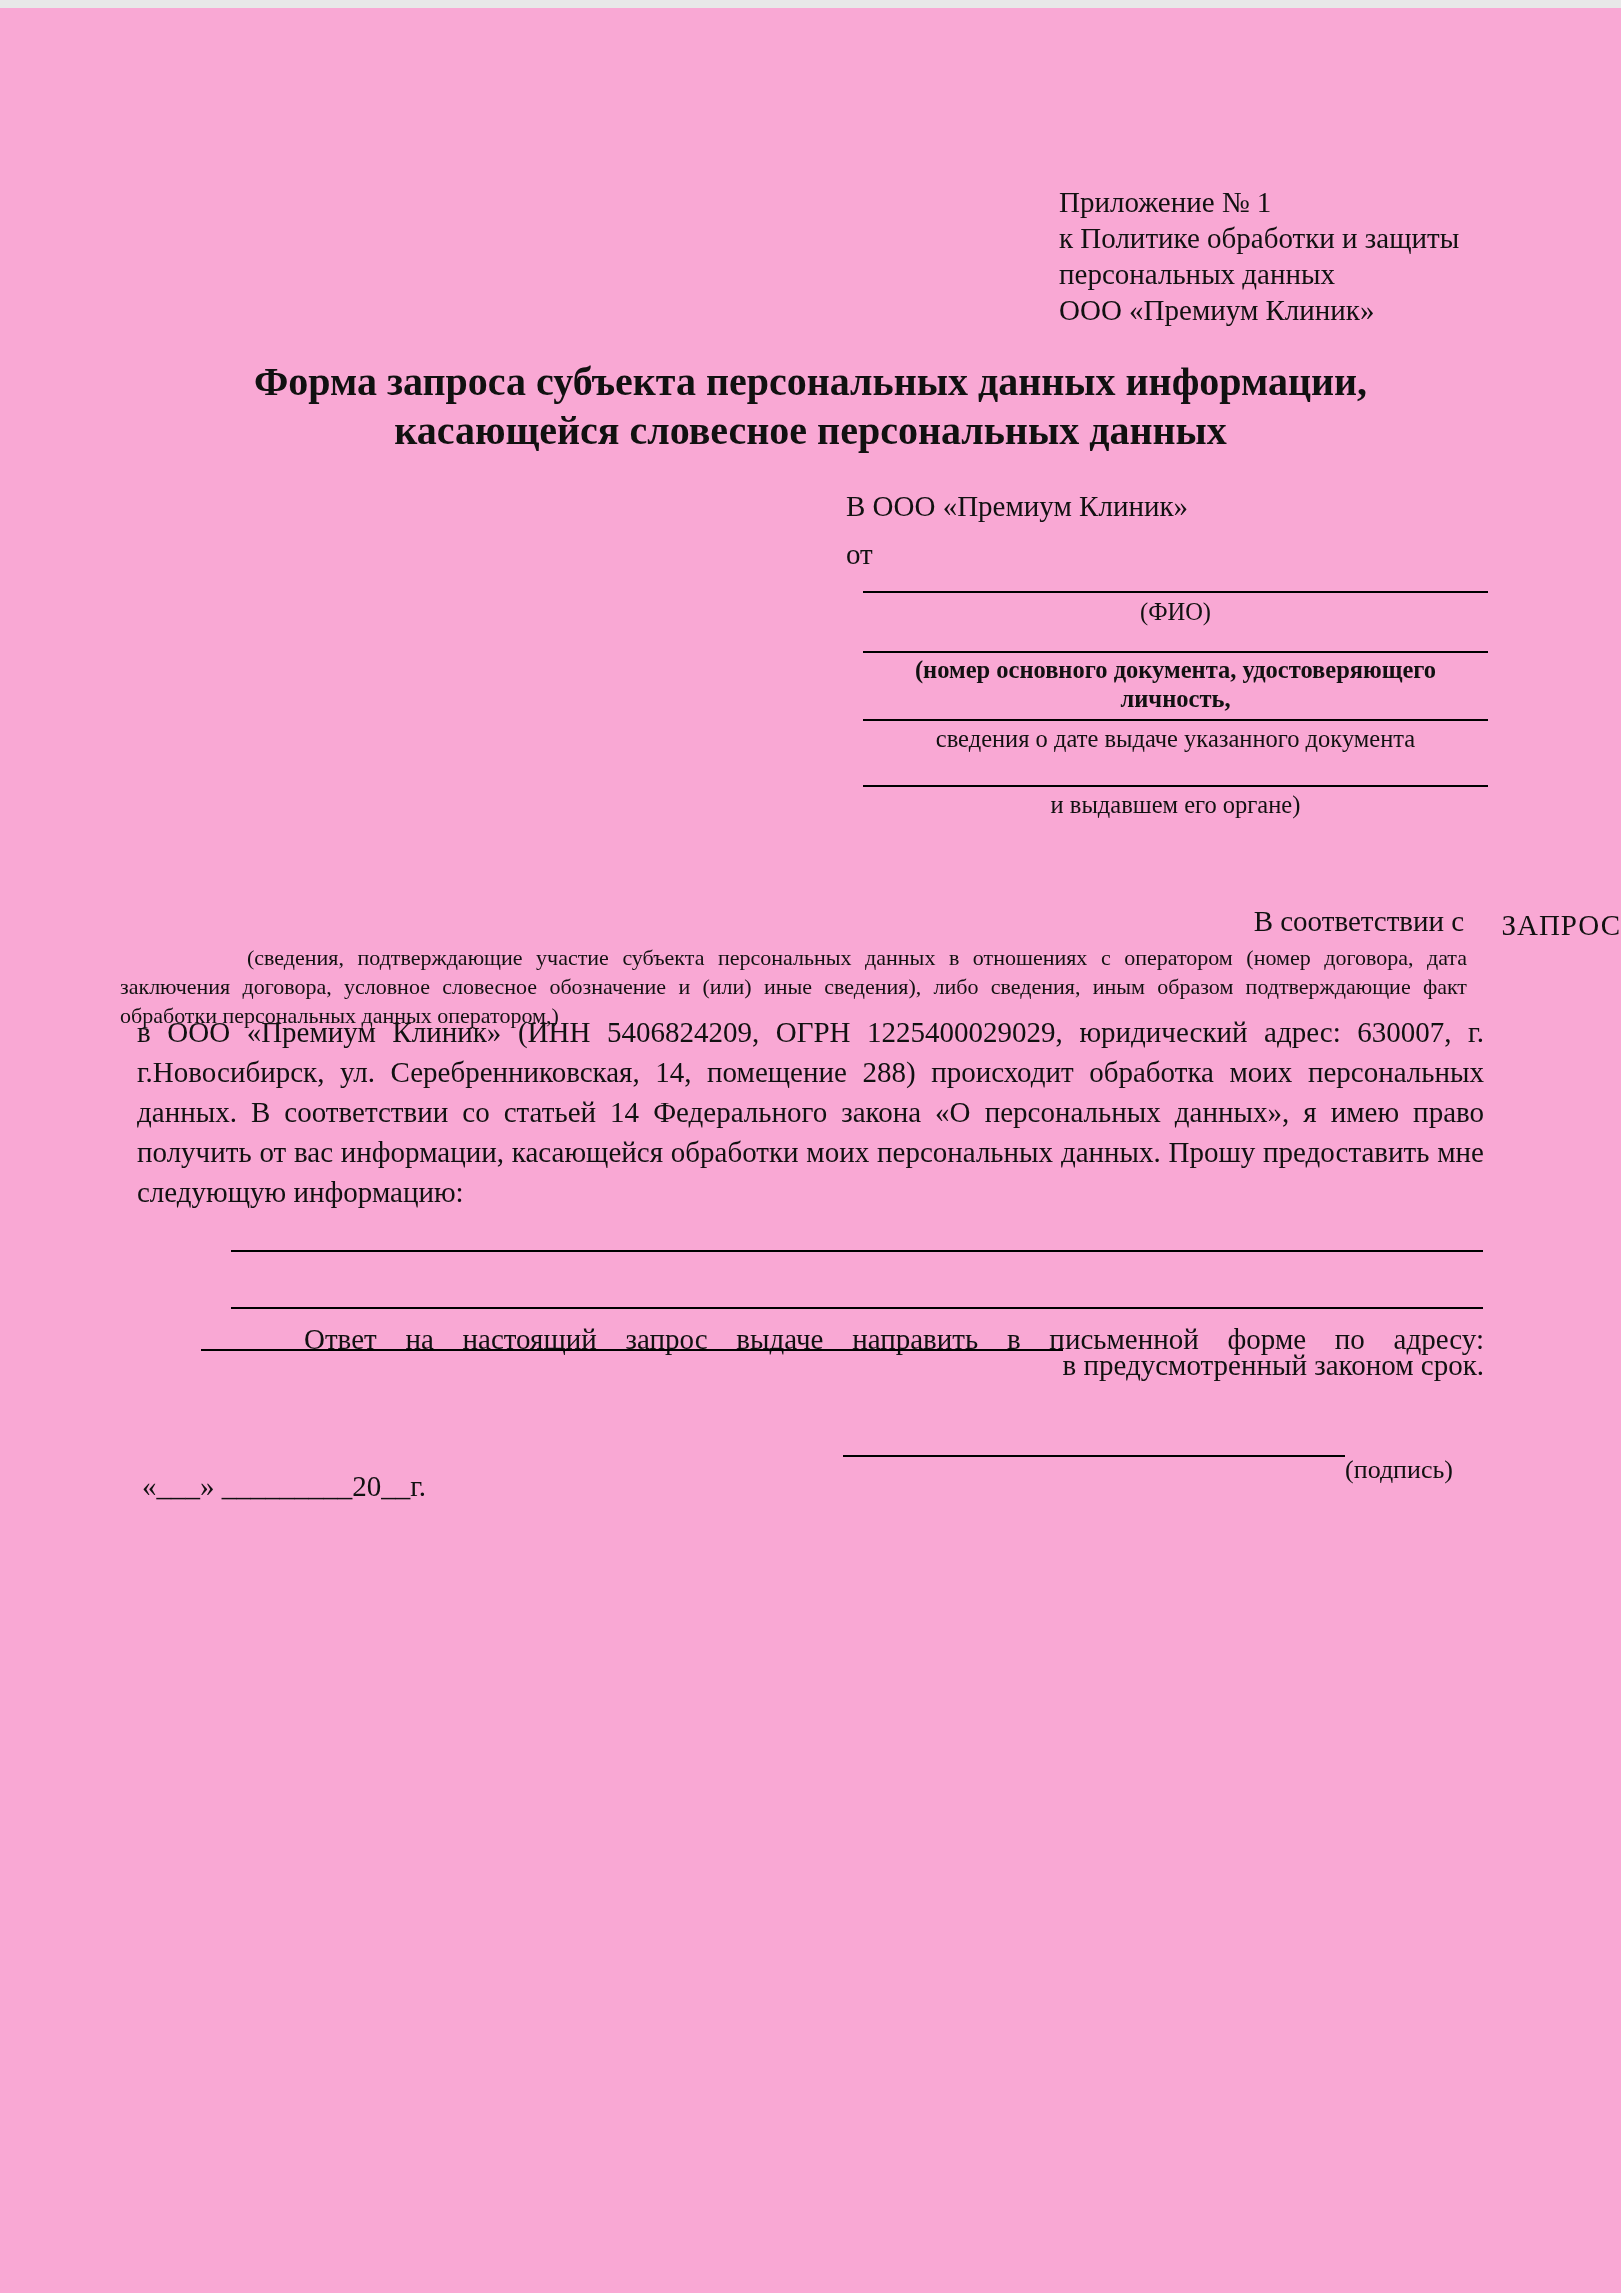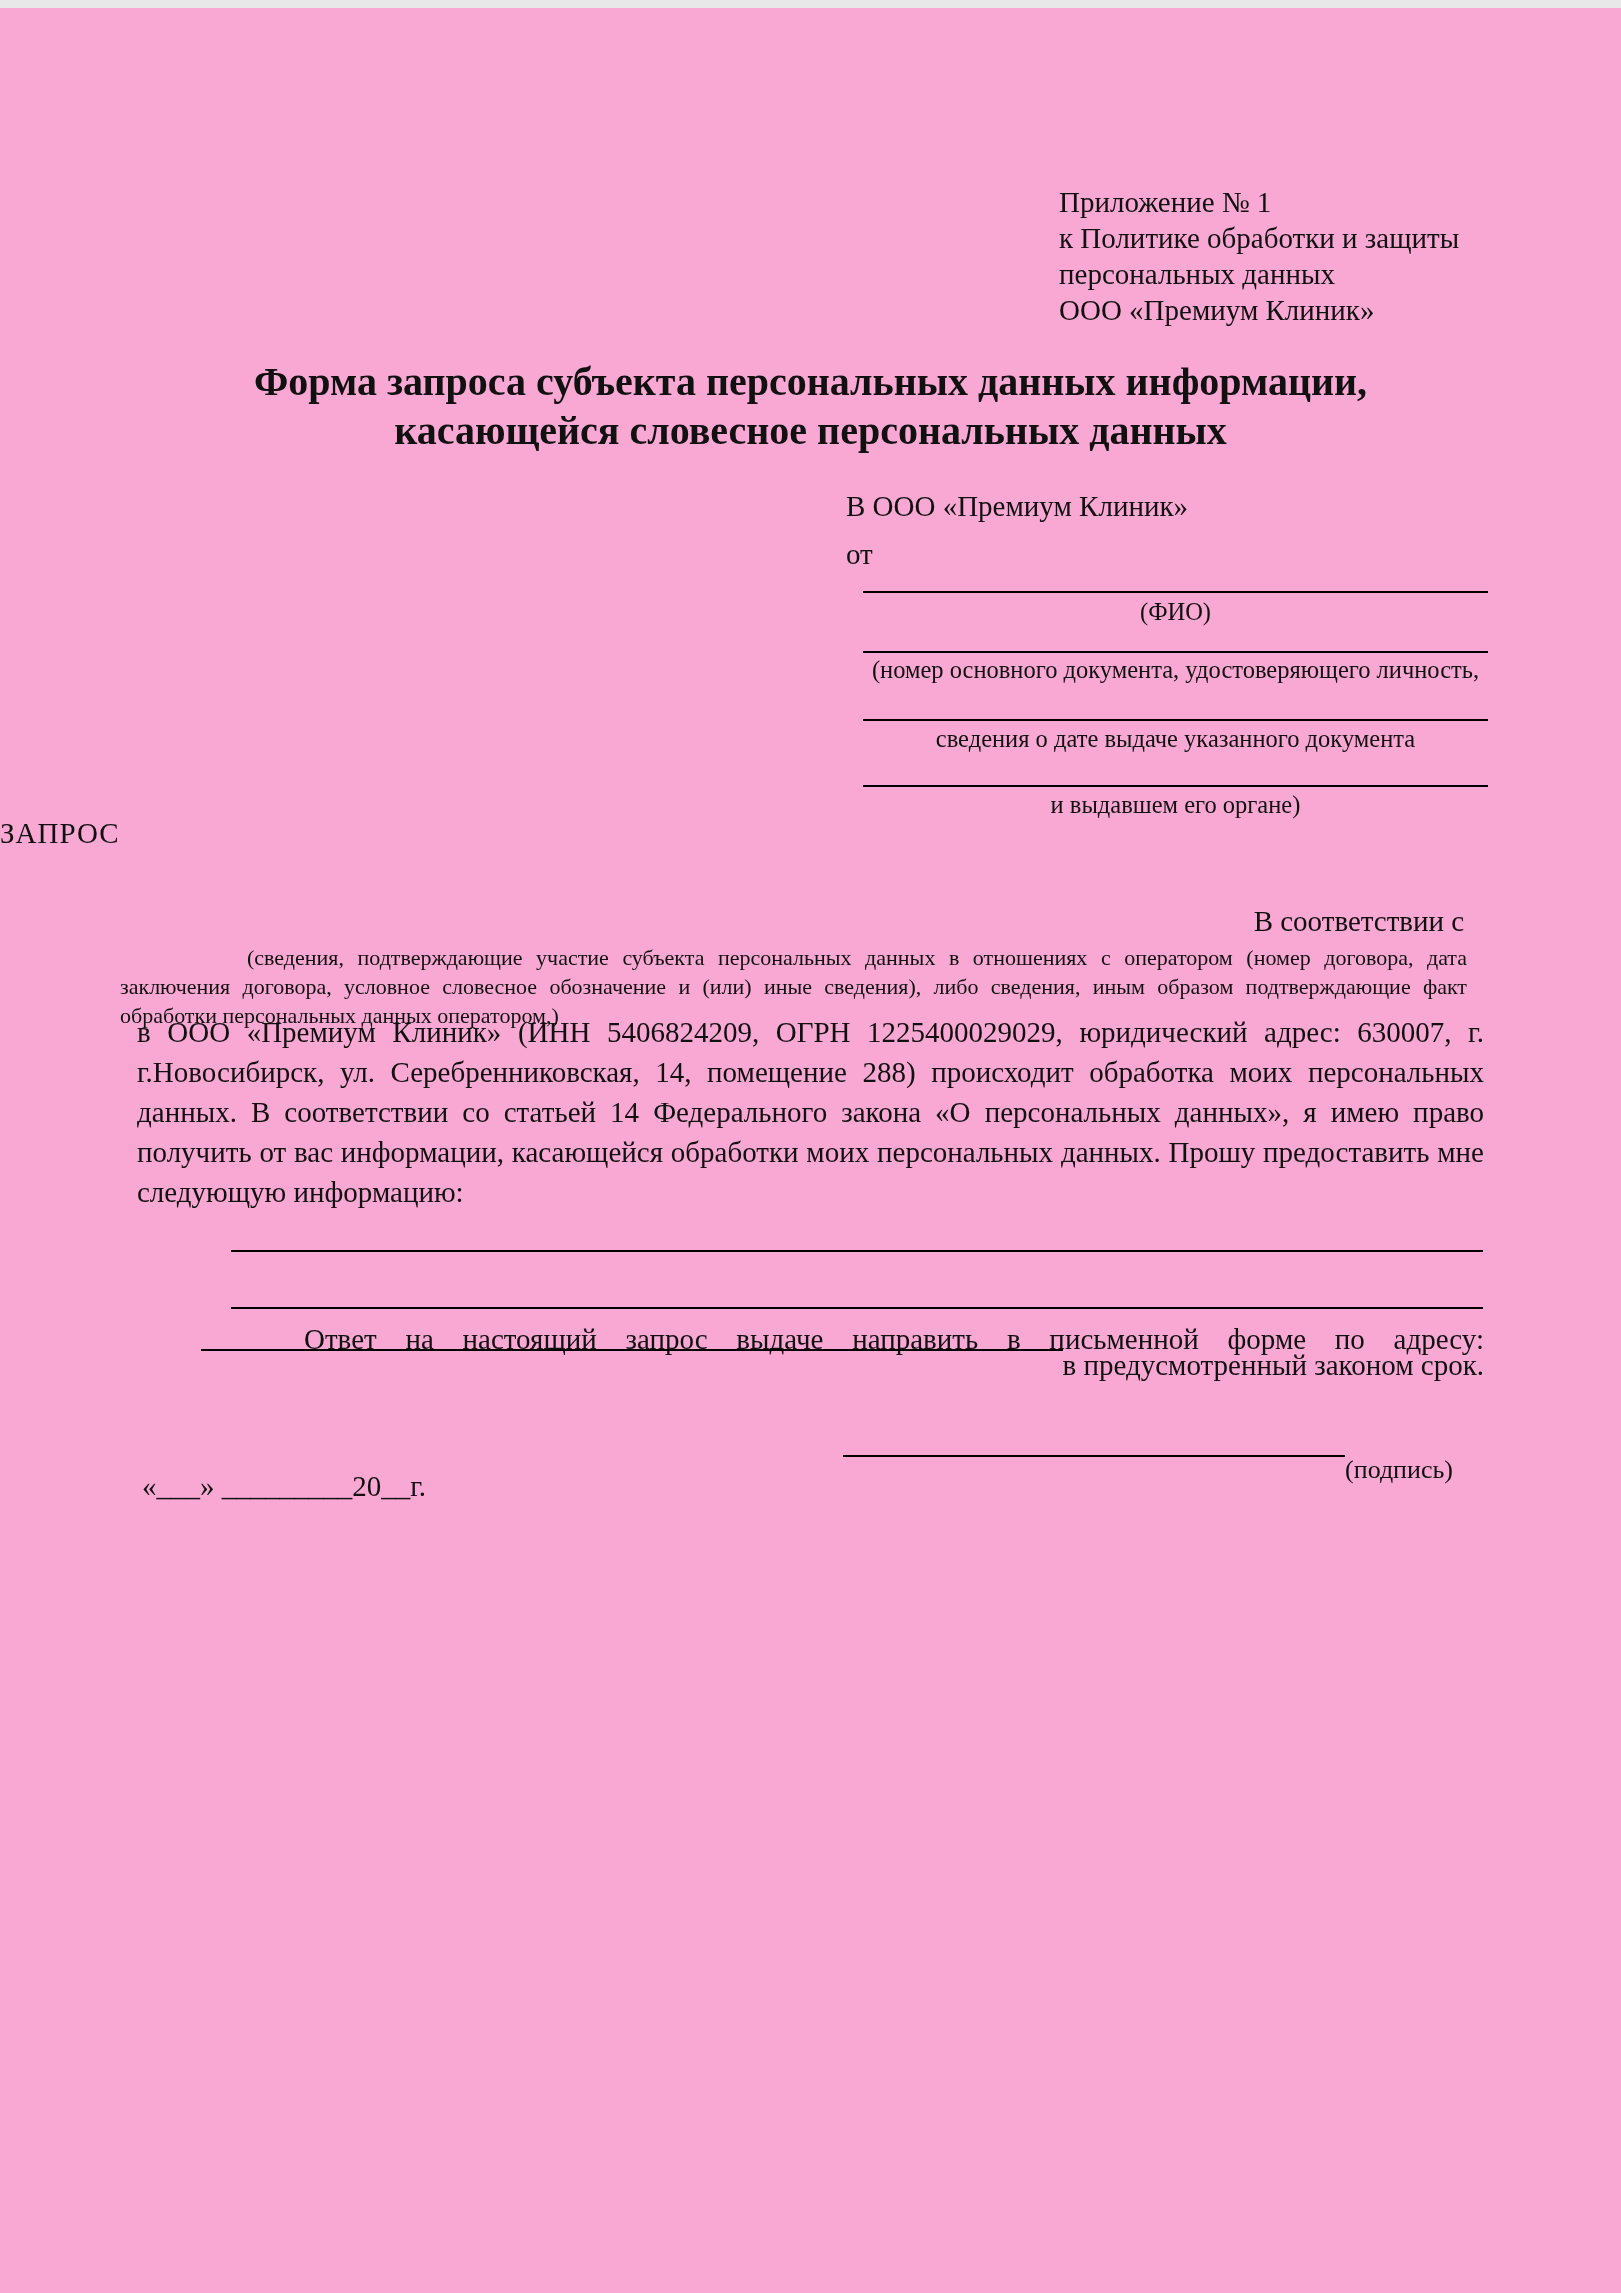--- a/index.html
+++ b/index.html
@@ -50,23 +50,23 @@
       left: 863px;
       width: 625px;
       text-align: center;
       font-size: 24.5px;
       line-height: 29px;
     }
 
     .request-heading {
       position: absolute;
       left: 0;
-      top: 809px;
+      top: 901px;
       width: 100%;
-      text-align: left;
+      text-align: right;
       font-size: 29px;
       letter-spacing: 1px;
     }
 
     
     .accordance-row {
       position: absolute;
       left: 129px;
       top: 894px;
       width: 1347px;
@@ -166,21 +166,21 @@
     <div>касающейся словесное персональных данных</div>
   </div>
 
   <div class="addr-to">В ООО «Премиум Клиник»</div>
   <div class="addr-from">от</div>
 
   <div class="rule addr-rule" style="top:554px;height:29px;"></div>
   <div class="addr-cap" style="top:589px;">(ФИО)</div>
 
   <div class="rule addr-rule" style="top:616px;height:26.5px;"></div>
-  <div class="addr-cap" style="top:647px;">(номер основного документа, удостоверяющего личность,</div>
+  <div class="addr-cap" style="top:647px;font-weight:bold;">(номер основного документа, удостоверяющего личность,</div>
 
   <div class="rule addr-rule" style="top:678px;height:33px;"></div>
   <div class="addr-cap" style="top:716px;">сведения о дате выдаче указанного документа</div>
 
   <div class="rule addr-rule" style="top:745px;height:32px;"></div>
   <div class="addr-cap" style="top:782px;">и выдавшем его органе)</div>
 
   <div class="request-heading">ЗАПРОС</div>
 
   <div class="accordance-row">

